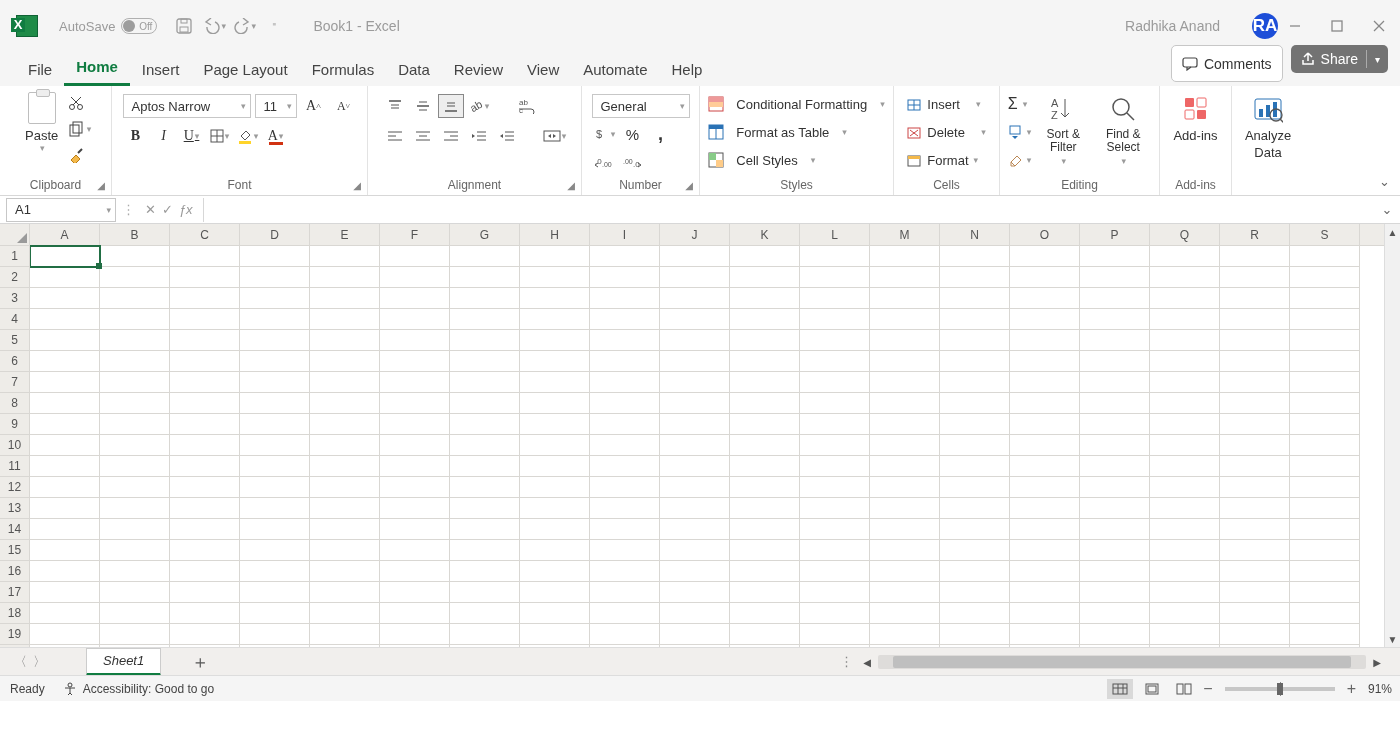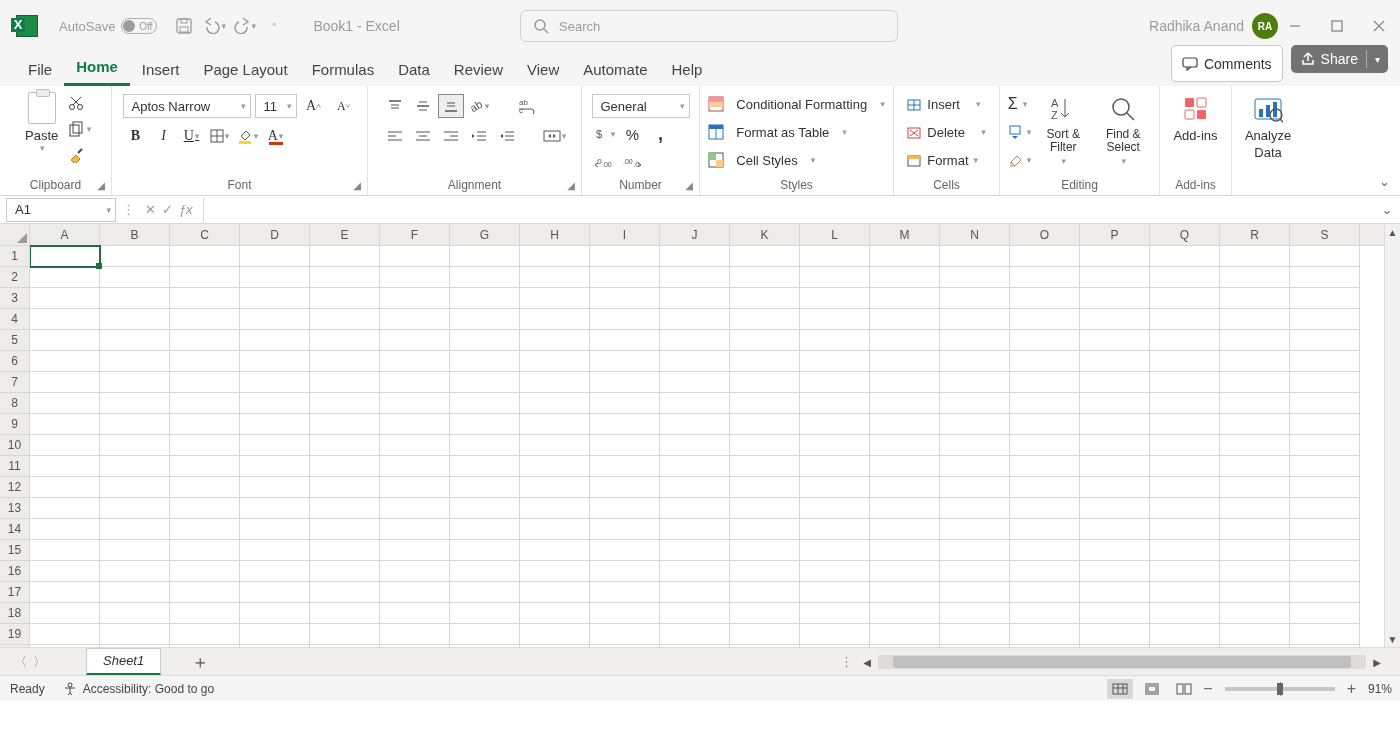--- a/index.html
+++ b/index.html
@@ -25,21 +25,21 @@
   .switch{width:36px;height:16px;border:1px solid #b0b0b0;border-radius:10px;margin-left:6px;position:relative;display:flex;align-items:center;}
   .switch::before{content:"";width:12px;height:12px;border-radius:50%;background:#9d9d9d;position:absolute;left:1px;}
   .switch span{font-size:10px;position:absolute;right:4px;color:var(--grey-text);}
   .qat{display:flex;align-items:center;gap:4px;margin-left:14px;color:var(--grey-text);}
   .qat .btn{width:26px;height:24px;display:flex;align-items:center;justify-content:center;}
   .caret{font-size:9px;margin-left:1px;color:var(--grey-text);}
   .title-text{color:var(--grey-text);margin-left:26px;font-size:14px;}
   .search{position:absolute;left:520px;width:378px;height:32px;border:1px solid #cfcfcf;border-radius:6px;display:flex;align-items:center;padding:0 12px;color:var(--grey-text);background:#f5f5f5;}
   .search svg{margin-right:10px;}
   .userblock{position:absolute;right:122px;display:flex;align-items:center;gap:8px;color:var(--grey-text);font-size:14px;}
-  .avatar{width:26px;height:26px;border-radius:50%;background:#4d7c0f;color:white;font-size:10px;font-weight:600;display:flex;align-items:center;justify-content:center;}
+  .avatar{width:26px;height:26px;border-radius:50%;background:#1d4ed8;color:white;font-size:17px;font-weight:600;display:flex;align-items:center;justify-content:center;margin-left:24px;}
   .winbtns{position:absolute;right:0;display:flex;height:52px;}
   .winbtns div{width:42px;display:flex;align-items:center;justify-content:center;color:var(--grey-text);}
 
   
   .tabstrip{height:34px;background:#f5f5f5;display:flex;align-items:flex-end;padding:0 10px 0 16px;position:relative;}
   .tab{padding:0 12px 8px 12px;font-size:15px;color:#444;cursor:pointer;}
   .tab.active{color:var(--tab-green);font-weight:600;border-bottom:3px solid var(--tab-green);}
   .tabright{position:absolute;right:12px;bottom:4px;display:flex;gap:8px;}
   .comments-btn{height:37px;border:1px solid #c7c7c7;border-radius:5px;background:white;display:flex;align-items:center;padding:0 10px;font-size:14px;color:#333;gap:6px;}
   .share-btn{height:28px;border-radius:5px;background:#737373;color:white;display:flex;align-items:center;padding:0 8px 0 10px;font-size:14px;gap:6px;}
@@ -151,27 +151,20 @@
       <svg width="18" height="16">
           <path d="M6 4 A6 6 0 1 0 14 9" fill="none" stroke="#9b9b9b" stroke-width="1.4"></path>
           <path d="M10 0 L15 4 L10 7" fill="none" stroke="#9b9b9b" stroke-width="1.4"></path>
         </svg>
         <span class="caret">▾</span>
     </div>
     <div class="btn" style="font-size:11px;">⁼</div>
   </div>
   <div class="title-text txt">Book1  -  Excel</div>
 
-  <div class="search">
-    <svg width="16" height="16">
-        <circle cx="7" cy="7" r="5" fill="none" stroke="#9b9b9b" stroke-width="1.5"></circle>
-        <line x1="11" y1="11" x2="15" y2="15" stroke="#9b9b9b" stroke-width="1.5"></line>
-      </svg>
-    <span>Search</span>
-  </div>
 
   <div class="userblock">
     <span>Radhika Anand</span>
     <div class="avatar">RA</div>
   </div>
   <div class="winbtns">
     <div>
         <svg width="12" height="12">
           <line x1="1" y1="6" x2="11" y2="6" stroke="#888" stroke-width="1.3"></line>
         </svg>

